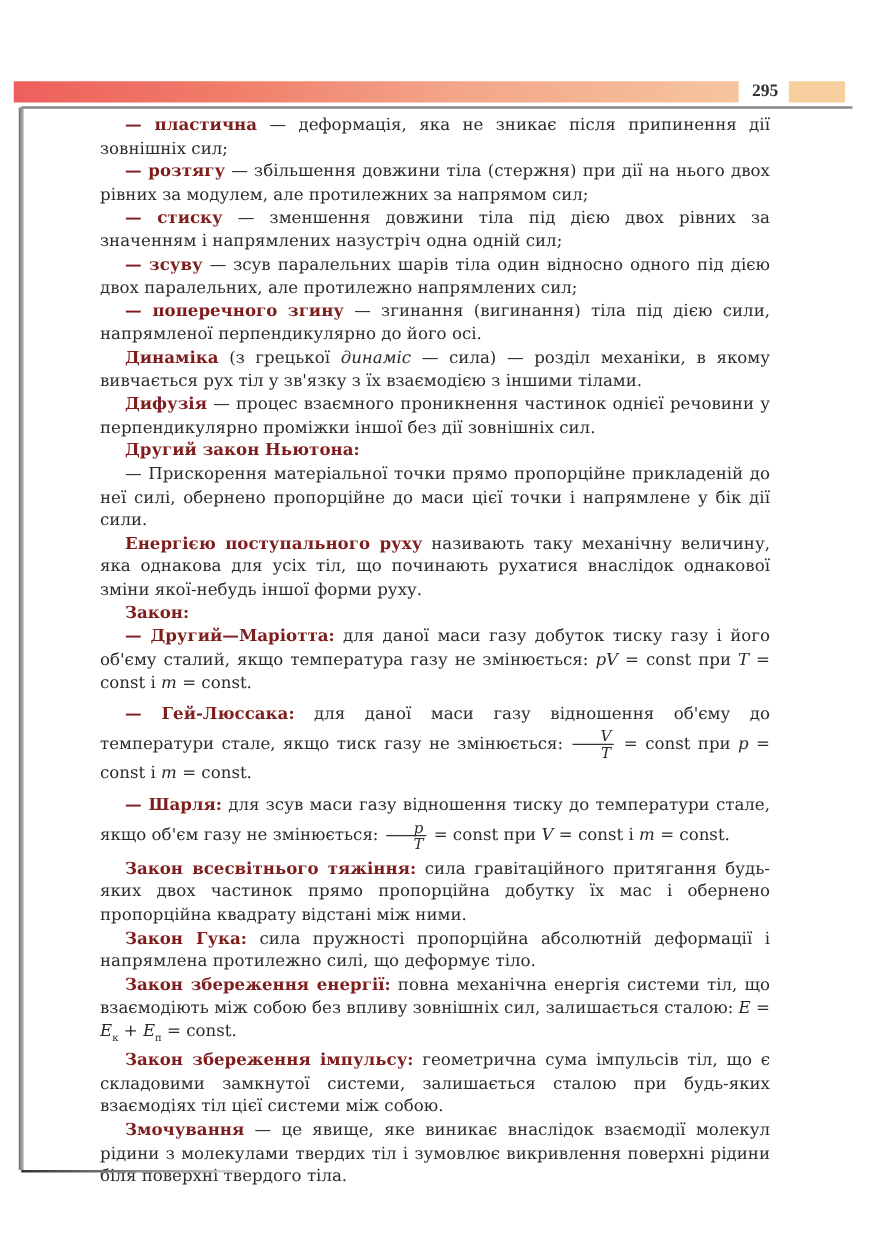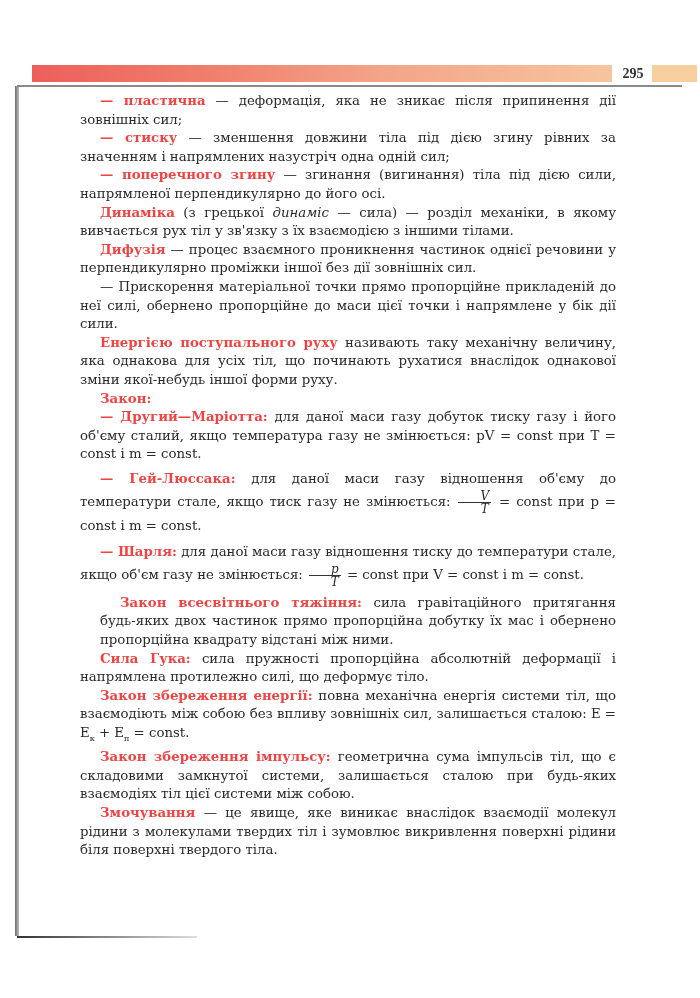--- a/index.html
+++ b/index.html
@@ -9,21 +9,21 @@
     }
     .spine {
       position:absolute; left:15px; top:86px; width:4px; height:850px;
       background:linear-gradient(to right,#6e6e6e,#bdbdbd);
     }
     .bottom-rule {
       position:absolute; left:17px; top:936px; width:180px; height:2px;
       background:linear-gradient(to right,#333,#ddd);
     }
     .header-bar {
-      position:absolute; left:32px; top:65px; width:665px; height:17px;
+      position:absolute; left:11px; top:65px; width:665px; height:17px;
     }
     .bar-left {
       position:absolute; left:0; top:0; width:580px; height:17px;
       background:linear-gradient(to right,#ee5f5c 0%,#f07e6a 30%,#f3a489 60%,#f6c59d 100%);
     }
     .bar-right {
       position:absolute; left:620px; top:0; width:45px; height:17px;
       background:#f7cf9f;
     }
     .page-number {
@@ -32,24 +32,24 @@
     }
     .header-rule {
       position:absolute; left:17px; top:85px; width:665px; height:2px; background:#8a8a8a;
     }
     .content {
       position:absolute; left:80px; top:92px; width:536px;
       font-size:13.3px; line-height:18.6px; text-align:justify;
     }
     .content p { margin:0; text-indent:20px; }
     .content p.formula-line { line-height:22px; margin-top:4px; }
-    .content p.gap { margin-top:6px;margin-left:20px; }
-    b { font-weight:bold; color:#ef4444; }
+    .content p.gap { margin-top:6px; }
+    b { font-weight:bold; color:#7f1d1d; }
     i.term { font-style:italic; }
-    .math { }
+    .math { font-style:italic; }
     .frac {
       display:inline-block; vertical-align:middle; text-align:center;
       font-style:italic; font-size:12px; line-height:12px; margin:0 2px;
     }
     .frac span { display:block; }
     .frac .num { border-bottom:1px solid #333; padding:0 2px; }
     sub { font-size:8px; }
   </style>
 </head>
 <body>
@@ -59,42 +59,45 @@
 <div class="header-bar">
   <div class="bar-left"></div>
   <div class="page-number">295</div>
   <div class="bar-right"></div>
 </div>
 <div class="header-rule"></div>
 
 <div class="content">
 
   <p><b>— пластична</b><span> — деформація, яка не зникає після припинення дії зовнішніх сил;</span></p>
-  <p><b>— стиску</b><span> — зменшення довжини тіла під дією згину рівних за значенням і напрямлених назустріч одна одній сил;</span></p>
+  <p><b>— розтягу</b><span> — збільшення довжини тіла (стержня) при дії на нього двох рівних за модулем, але протилежних за напрямом сил;</span></p>
+  <p><b>— стиску</b><span> — зменшення довжини тіла під дією двох рівних за значенням і напрямлених назустріч одна одній сил;</span></p>
+  <p><b>— зсуву</b><span> — зсув паралельних шарів тіла один відносно одного під дією двох паралельних, але протилежно напрямлених сил;</span></p>
   <p><b>— поперечного згину</b><span> — згинання (вигинання) тіла під дією сили, напрямленої перпендикулярно до його осі.</span></p>
 
   <p><b>Динаміка</b><span>  (з грецької </span><i class="term">динаміс</i><span> — сила) — розділ механіки, в якому вивчається рух тіл у зв'язку з їх взаємодією з іншими тілами.</span></p>
 
   <p><b>Дифузія</b><span> — процес взаємного проникнення частинок однієї речовини у перпендикулярно проміжки іншої без дії зовнішніх сил.</span></p>
 
+  <p><b>Другий закон Ньютона:</b></p>
   <p>— Прискорення матеріальної точки прямо пропорційне прикладеній до неї силі, обернено пропорційне до маси цієї точки і напрямлене у бік дії сили.</p>
 
   <p><b>Енергією поступального руху</b><span> називають таку механічну величину, яка однакова для усіх тіл, що починають рухатися внаслідок однакової зміни якої-небудь іншої форми руху.</span></p>
 
   <p><b>Закон:</b></p>
 
   <p><b>— Другий—Маріотта:</b><span> для даної маси газу добуток тиску газу і його об'єму сталий, якщо температура газу не змінюється: </span><span class="math">pV</span><span> = const при </span><span class="math">T</span><span> = const і </span><span class="math">m</span><span> = const.</span></p>
 
   <p class="formula-line"><b>— Гей-Люссака:</b><span> для  даної маси газу відношення об'єму до температури стале, якщо тиск газу не змінюється: </span><span class="frac"><span class="num">V</span><span class="den">T</span></span><span> = const при </span><span class="math">p</span><span> = const і </span><span class="math">m</span><span> = const.</span></p>
 
-  <p class="formula-line"><b>— Шарля:</b><span> для даної маси газу відношення тиску до температури стале, якщо  об'єм  газу  не  змінюється: </span><span class="frac"><span class="num">p</span><span class="den">T</span></span><span> = const при </span><span class="math">V</span><span> = const і </span><span class="math">m</span><span> = const.</span></p>
+  <p class="formula-line"><b>— Шарля:</b><span> для зсув маси газу відношення тиску до температури стале, якщо  об'єм  газу  не  змінюється: </span><span class="frac"><span class="num">p</span><span class="den">T</span></span><span> = const при </span><span class="math">V</span><span> = const і </span><span class="math">m</span><span> = const.</span></p>
 
   <p class="gap"><b>Закон всесвітнього тяжіння:</b><span> сила гравітаційного притягання будь-яких двох частинок прямо пропорційна добутку  їх мас і обернено пропорційна квадрату відстані між ними.</span></p>
 
-  <p><b>Сила Гука:</b><span> сила пружності пропорційна абсолютній деформації і напрямлена протилежно силі, що  деформує тіло.</span></p>
+  <p><b>Закон Гука:</b><span> сила пружності пропорційна абсолютній деформації і напрямлена протилежно силі, що  деформує тіло.</span></p>
 
   <p><b>Закон збереження енергії:</b><span> повна механічна енергія системи тіл, що взаємодіють між собою без впливу зовнішніх сил, залишається сталою: </span><span class="math">E</span><span> = </span><span class="math">E</span><sub>к</sub><span> + </span><span class="math">E</span><sub>п</sub><span> = const.</span></p>
 
   <p><b>Закон збереження імпульсу:</b><span> геометрична сума імпульсів тіл, що є складовими замкнутої системи, залишається сталою при будь-яких взаємодіях тіл цієї системи між собою.</span></p>
 
   <p><b>Змочування</b><span> — це явище, яке виникає внаслідок взаємодії молекул рідини з молекулами твердих тіл і зумовлює викривлення поверхні рідини біля поверхні твердого тіла.</span></p>
 
 </div>
 
 <div class="bottom-rule"></div>

